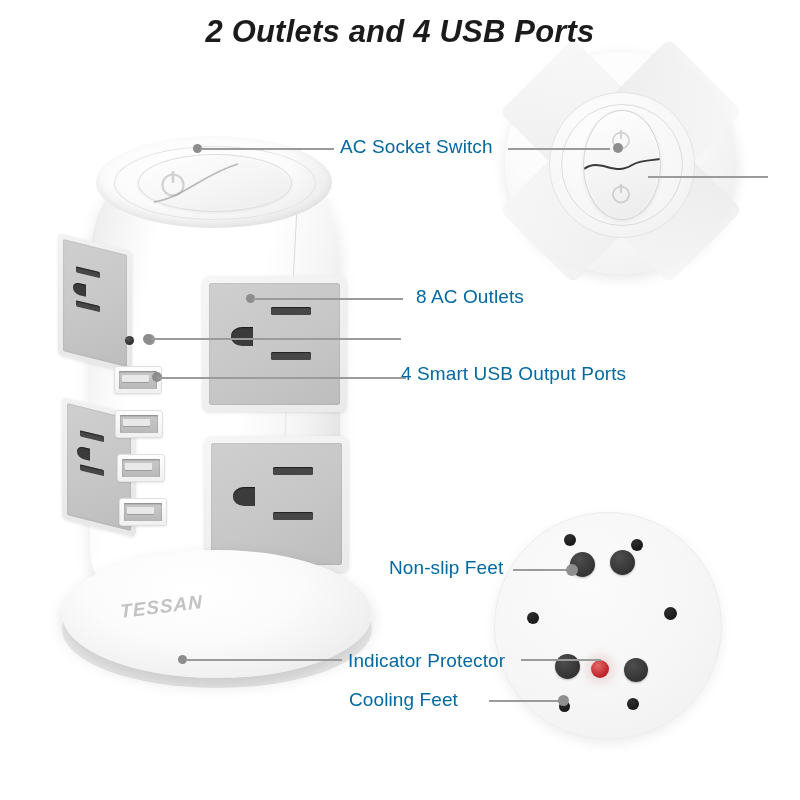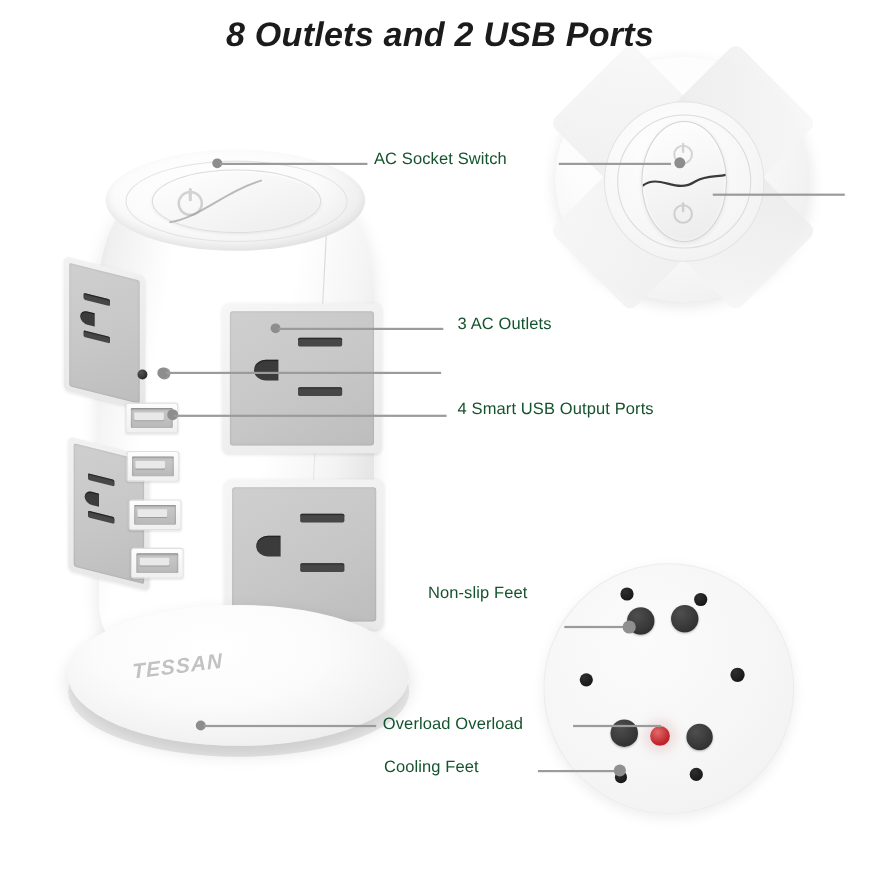--- a/index.html
+++ b/index.html
@@ -12,21 +12,21 @@
 
   
   .title{
     position:absolute;left:0;top:14px;width:800px;text-align:center;
     font-size:31px;font-weight:bold;font-style:italic;color:#1b1b1b;
     letter-spacing:.2px;
   }
 
   
   .label{
-    position:absolute;font-size:15px;color:#14532d;white-space:nowrap;
+    position:absolute;font-size:19px;color:#0369a1;white-space:nowrap;
     letter-spacing:.1px;
   }
 
   
   .lline{position:absolute;background:#9b9b9b;height:1.6px;transform-origin:0 50%;}
   .ldot{position:absolute;border-radius:50%;background:#8d8d8d;}
 
   
   #tower{position:absolute;left:52px;top:118px;width:330px;height:560px;}
 
@@ -217,21 +217,21 @@
     position:absolute;border-radius:50%;
     background:radial-gradient(circle at 38% 32%,#e36a6a 0%,#c0272d 62%,#9e1b20 100%);
     box-shadow:0 0 10px 5px rgba(200,120,120,.22);
   }
 </style>
 </head>
 <body>
 
 <div id="stage">
 
-  <div class="title">8 Outlets and 2 USB Ports</div>
+  <div class="title">2 Outlets and 4 USB Ports</div>
 
   <div id="tower">
 
     <div class="tw-body"></div>
     <div class="tw-seam"></div>
 
     <div class="tw-cap"></div>
     <div class="tw-cap-ring"></div>
 
     <div class="tw-switch"></div>
@@ -337,35 +337,35 @@
 
   <div class="ldot" style="left:193px;top:144px;width:9px;height:9px;"></div>
   <div class="lline" style="left:200px;top:148px;width:134px;"></div>
   <div class="lline" style="left:508px;top:148px;width:102px;"></div>
   <div class="lline" style="left:648px;top:176px;width:120px;"></div>
   <div class="ldot" style="left:613px;top:143px;width:10px;height:10px;"></div>
   <div class="label" style="left:340px;top:136px;">AC Socket Switch</div>
 
   <div class="ldot" style="left:246px;top:294px;width:9px;height:9px;"></div>
   <div class="lline" style="left:253px;top:298px;width:150px;"></div>
-  <div class="label" style="left:416px;top:286px;">3 AC Outlets</div>
+  <div class="label" style="left:416px;top:286px;">8 AC Outlets</div>
 
   <div class="ldot" style="left:143px;top:334px;width:10px;height:10px;"></div>
   <div class="lline" style="left:151px;top:338px;width:250px;"></div>
 
   <div class="ldot" style="left:152px;top:372px;width:10px;height:10px;"></div>
   <div class="lline" style="left:158px;top:377px;width:248px;"></div>
-  <div class="label" style="left:416px;top:363px;">4 Smart USB Output Ports</div>
+  <div class="label" style="left:401px;top:363px;">4 Smart USB Output Ports</div>
 
   <div class="lline" style="left:513px;top:569px;width:63px;"></div>
   <div class="ldot" style="left:566px;top:564px;width:12px;height:12px;background:#8f8f8f;"></div>
-  <div class="label" style="left:389px;top:531px;">Non-slip Feet</div>
+  <div class="label" style="left:389px;top:557px;">Non-slip Feet</div>
 
   <div class="ldot" style="left:178px;top:655px;width:9px;height:9px;"></div>
   <div class="lline" style="left:185px;top:659px;width:157px;"></div>
   <div class="lline" style="left:521px;top:659px;width:80px;"></div>
-  <div class="label" style="left:348px;top:650px;">Overload Overload</div>
+  <div class="label" style="left:348px;top:650px;">Indicator Protector</div>
 
   <div class="lline" style="left:489px;top:700px;width:78px;"></div>
   <div class="ldot" style="left:558px;top:695px;width:11px;height:11px;background:#8f8f8f;"></div>
   <div class="label" style="left:349px;top:689px;">Cooling Feet</div>
 
 </div>
 
 </body></html>

